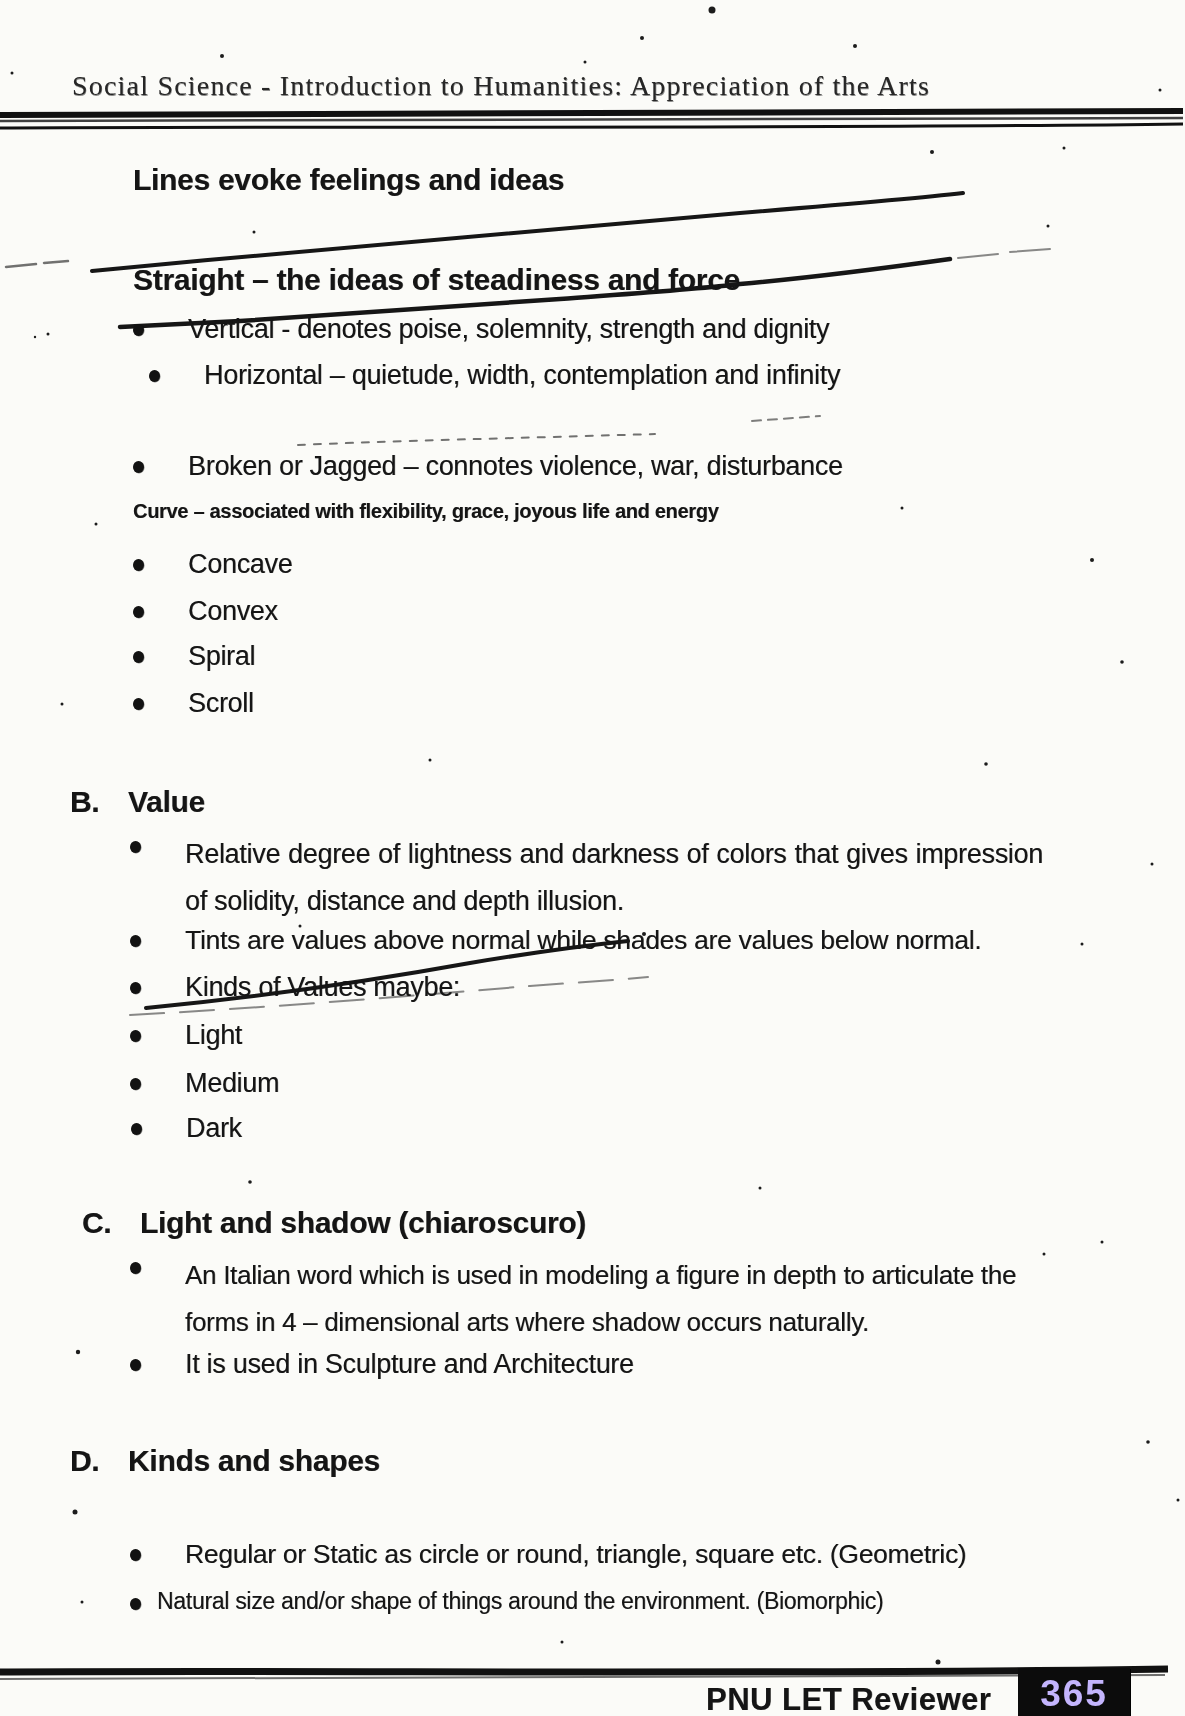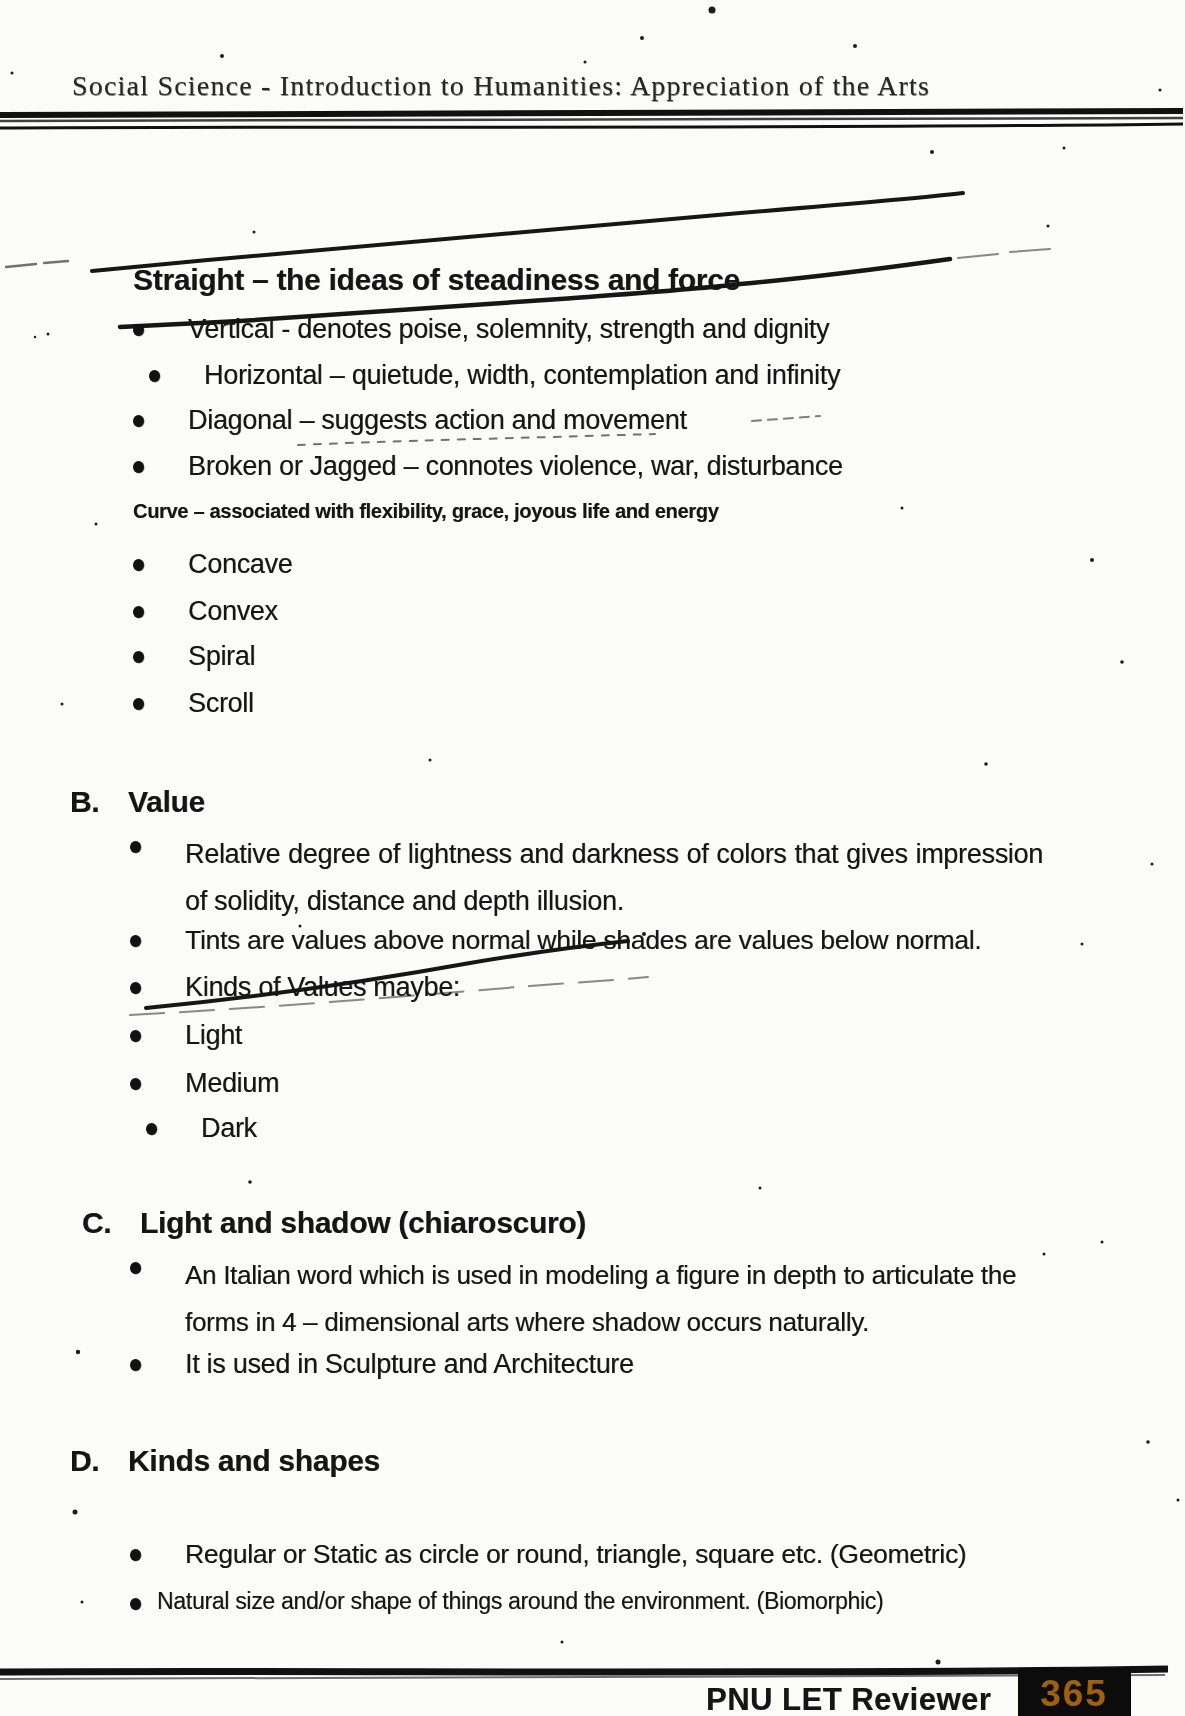--- a/index.html
+++ b/index.html
@@ -54,21 +54,21 @@
   }
   .page-box{
     position:absolute;
     left:1018px;top:1668px;
     width:112px;height:52px;
     background:#0c0c0c;
     display:flex;align-items:center;justify-content:center;
     box-shadow:1px 1px 0 #000;
   }
   .page-num{
-    color:#a16207;
+    color:#c4b5fd;
     font-weight:bold;
     font-size:37px;
     letter-spacing:2px;
     text-shadow:none;
   }
   .overlay{position:absolute;left:0;top:0;pointer-events:none;}
 </style>
 </head>
 <body>
 
@@ -133,34 +133,31 @@
         <circle cx="760" cy="1188" r="1.5"></circle>
       <circle cx="75" cy="1512" r="2.5"></circle>
         <circle cx="1160" cy="90" r="1.5"></circle>
         <circle cx="48" cy="334" r="1.5"></circle>
       <circle cx="35" cy="337" r="1.2"></circle>
         <circle cx="88" cy="1455" r="1.5"></circle>
         <circle cx="902" cy="508" r="1.5"></circle>
     </g>
   </svg>
 
+  <div class="txt h-bold" style="left:133px;top:163px;">Lines evoke feelings and ideas</div>
 
   <div class="txt h-bold" style="left:133px;top:263px;">Straight – the ideas of steadiness and force</div>
 
   <div class="bullet-row" style="left:133px;top:314px;">
     <span class="dot"></span>
     <span class="txt body-27 b-gap" style="position:static;">Vertical - denotes poise, solemnity, strength and dignity</span>
   </div>
   <div class="bullet-row" style="left:149px;top:360px;">
     <span class="dot"></span>
     <span class="txt body-27 b-gap" style="position:static;">Horizontal – quietude, width, contemplation and infinity</span>
-  </div>
-  <div class="bullet-row" style="left:133px;top:405px;">
-    <span class="dot"></span>
-    <span class="txt body-27 b-gap" style="position:static;">Diagonal – suggests action and movement</span>
   </div>
   <div class="bullet-row" style="left:133px;top:451px;">
     <span class="dot"></span>
     <span class="txt body-27 b-gap" style="position:static;">Broken or Jagged – connotes violence, war, disturbance</span>
   </div>
 
   <div class="txt h-bold" style="left:133px;top:500px;font-size:20px;">Curve – associated with flexibility, grace, joyous life and energy</div>
 
   <div class="bullet-row" style="left:133px;top:549px;">
     <span class="dot"></span>
@@ -196,21 +193,21 @@
     <span class="txt body-27 b-gap" style="position:static;">Kinds of Values maybe:</span>
   </div>
   <div class="bullet-row" style="left:130px;top:1020px;">
     <span class="dot"></span>
     <span class="txt body-27 b-gap" style="position:static;">Light</span>
   </div>
   <div class="bullet-row" style="left:130px;top:1068px;">
     <span class="dot"></span>
     <span class="txt body-27 b-gap" style="position:static;">Medium</span>
   </div>
-  <div class="bullet-row" style="left:146px;top:1113px;">
+  <div class="bullet-row" style="left:131px;top:1113px;">
     <span class="dot"></span>
     <span class="txt body-27 b-gap" style="position:static;">Dark</span>
   </div>
 
   <div class="txt" style="left:70px;top:1206px;margin-left:12px;">
     <span class="sec-letter">C.</span><span class="sec-title">Light and shadow (chiaroscuro)</span>
   </div>
 
   <div class="bullet-row" style="left:130px;top:1252px;width:950px;">
     <span class="dot"></span>

